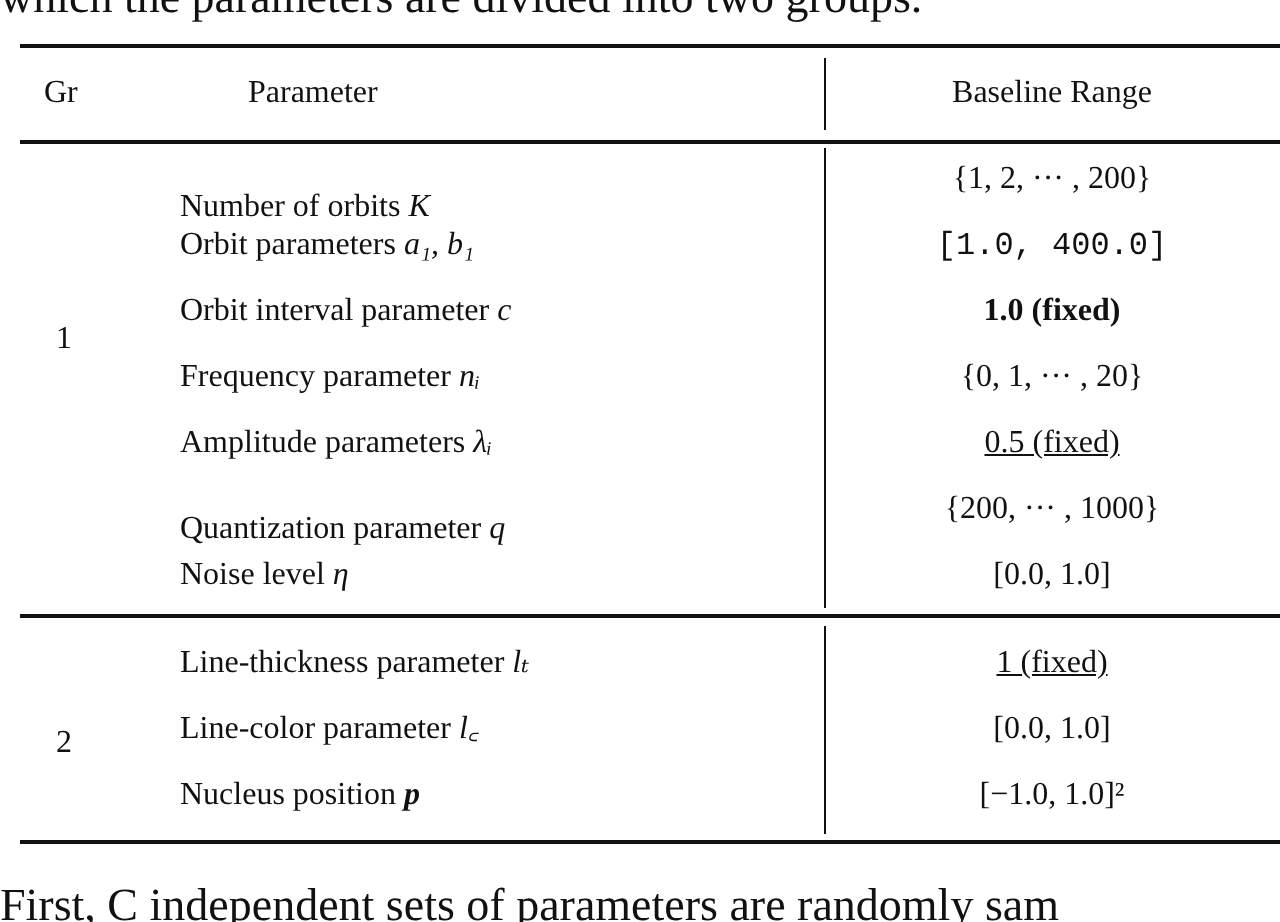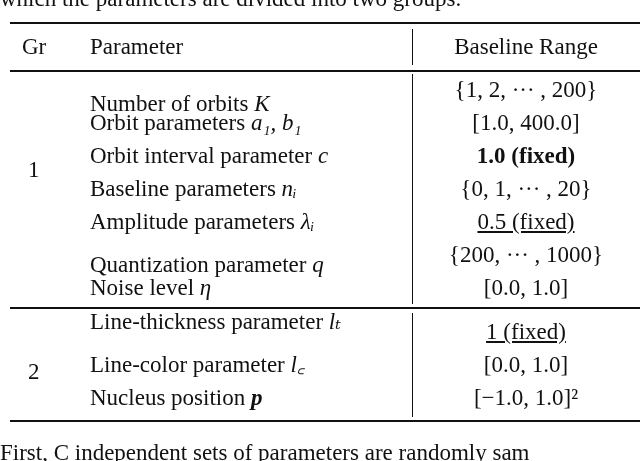--- a/index.html
+++ b/index.html
@@ -9,70 +9,70 @@
   .bottom-text { position:absolute; left:0; top:440px; font-size:23px; white-space:nowrap; }
   .rule { position:absolute; left:10px; right:0; background:#111; }
   .r-top { top:22px; height:2px; }
   .r-head { top:70px; height:2px; }
   .r-mid { top:307px; height:2px; }
   .r-bot { top:420px; height:2px; }
   .vline { position:absolute; left:412px; width:1px; background:#111; }
   .v1 { top:29px; height:36px; }
   .v2 { top:74px; height:230px; }
   .v3 { top:313px; height:104px; }
-  .cell { position:absolute; font-size:23px; white-space:nowrap; line-height:28px; }
+  .cell { position:absolute; font-size:16px; white-space:nowrap; line-height:28px; }
   .gr { left:28px; }
   .param { left:90px; }
   .range { left:412px; width:228px; text-align:center; }
   i, .it { font-style:italic; }
 </style>
 </head>
 <body>
 
 <div class="top-text">which the parameters are divided into two groups.</div>
 
 <div class="rule r-top"></div>
 
 <div class="cell" style="left:22px; top:33px;">Gr</div>
-<div class="cell param" style="top:33px;">Parameter</div>
+<div class="cell param" style="top:33px;margin-left:34px;">Parameter</div>
 <div class="vline v1"></div>
 <div class="cell range" style="top:33px;">Baseline Range</div>
 
 <div class="rule r-head"></div>
 
 <div class="cell gr" style="top:156px;">1</div>
 <div class="vline v2"></div>
 
 <div class="cell param" style="top:90px;"><span>Number of orbits</span> <i>K</i></div>
 <div class="cell range" style="top:76px;">{1, 2, ··· , 200}</div>
 
 <div class="cell param" style="top:109px;"><span>Orbit parameters</span> <i>a₁, b₁</i></div>
-<div class="cell range" style="top:109px;">[1.0, 400.0]</div>
+<div class="cell range" style="top:109px;font-family:Liberation Mono, monospace;">[1.0, 400.0]</div>
 
 <div class="cell param" style="top:142px;"><span>Orbit interval parameter</span> <i>c</i></div>
 <div class="cell range" style="top:142px;font-weight:bold;">1.0 (fixed)</div>
 
-<div class="cell param" style="top:175px;"><span>Baseline parameters</span> <i>nᵢ</i></div>
+<div class="cell param" style="top:175px;"><span>Frequency parameter</span> <i>nᵢ</i></div>
 <div class="cell range" style="top:175px;font-family:Liberation Serif, serif;">{0, 1, ··· , 20}</div>
 
 <div class="cell param" style="top:208px;"><span>Amplitude parameters</span> <i>λᵢ</i></div>
 <div class="cell range" style="top:208px;text-decoration:underline;">0.5 (fixed)</div>
 
 <div class="cell param" style="top:251px;"><span>Quantization parameter</span> <i>q</i></div>
 <div class="cell range" style="top:241px;text-align:center;">{200, ··· , 1000}</div>
 
 <div class="cell param" style="top:274px;"><span>Noise level</span> <i>η</i></div>
 <div class="cell range" style="top:274px;">[0.0, 1.0]</div>
 
 <div class="rule r-mid"></div>
 
 <div class="cell gr" style="top:358px;">2</div>
 <div class="vline v3"></div>
 
-<div class="cell param" style="top:308px;text-align:center;"><span>Line-thickness parameter</span> <i>lₜ</i></div>
+<div class="cell param" style="top:318px;text-align:center;"><span>Line-thickness parameter</span> <i>lₜ</i></div>
 <div class="cell range" style="top:318px;text-decoration:underline;">1 (fixed)</div>
 
 <div class="cell param" style="top:351px;"><span>Line-color parameter</span> <i>l꜀</i></div>
 <div class="cell range" style="top:351px;">[0.0, 1.0]</div>
 
 <div class="cell param" style="top:384px;"><span>Nucleus position</span> <b><i>p</i></b></div>
 <div class="cell range" style="top:384px;">[−1.0, 1.0]²</div>
 
 <div class="rule r-bot"></div>
 

